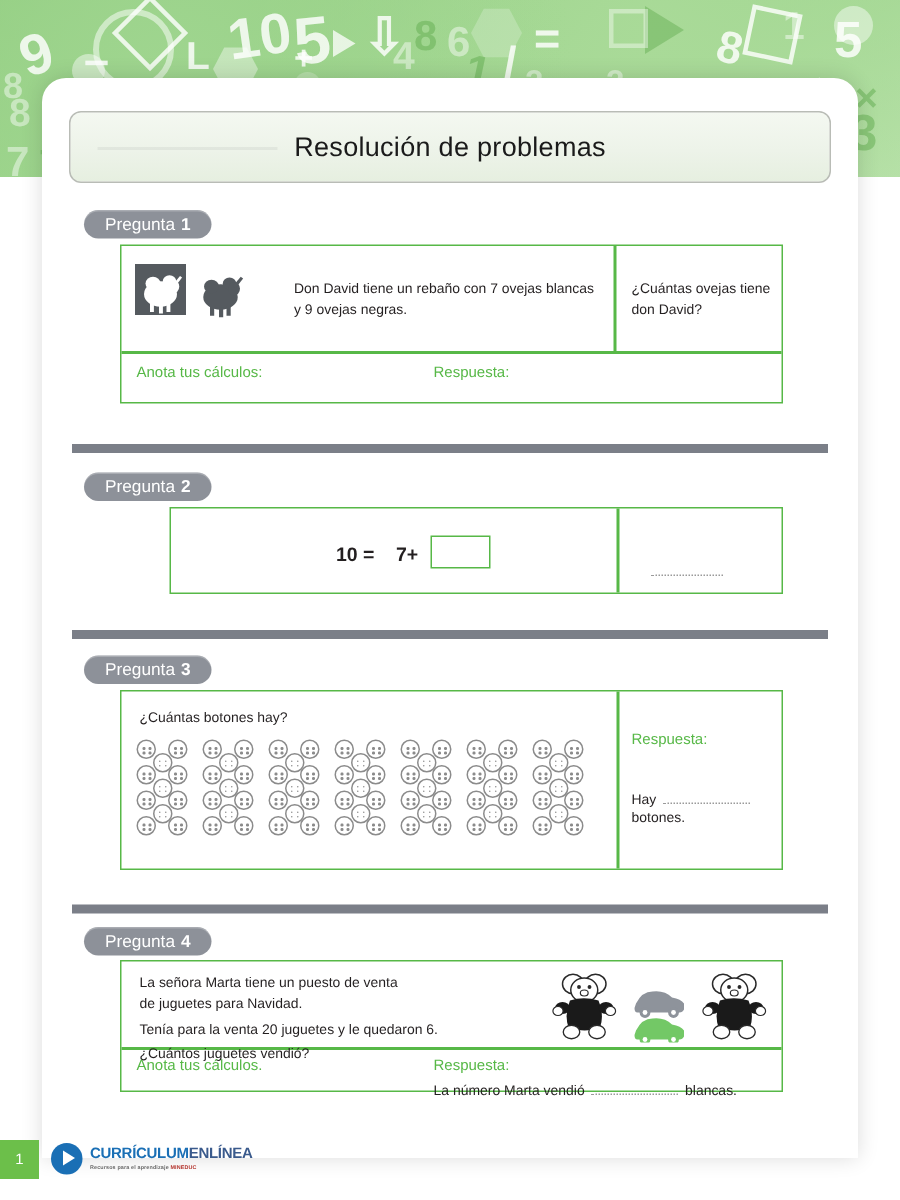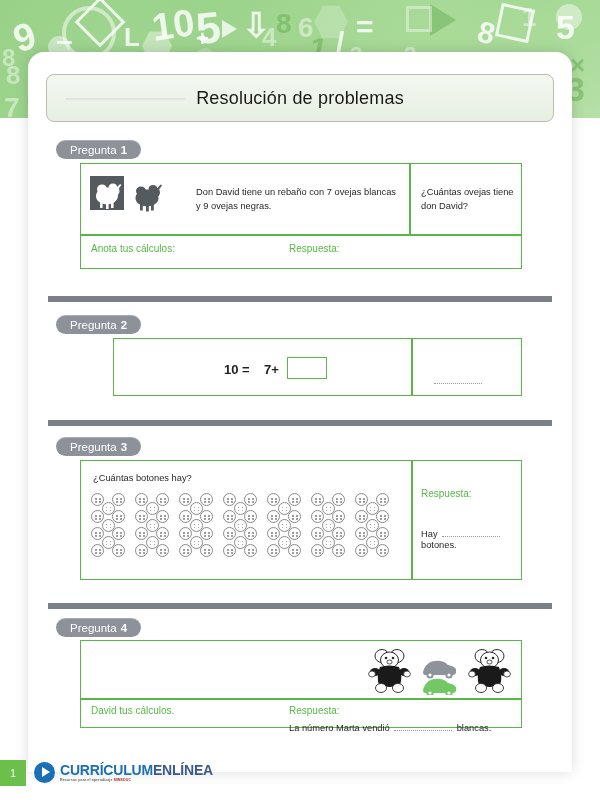--- a/index.html
+++ b/index.html
@@ -138,21 +138,21 @@
   .logo-wrap { position:absolute; left:34px; top:762px; display:flex; align-items:center; gap:5px; }
   .logo-mark {
     width:21px; height:21px; border-radius:50%;
     background:#1a6fb5; position:relative; flex:none;
   }
   .logo-mark::after {
     content:""; position:absolute; left:7.5px; top:5px;
     border-style:solid; border-width:5.5px 0 5.5px 8px;
     border-color:transparent transparent transparent #ffffff;
   }
-  .logo-t1 { font-size:14px; font-weight:700; letter-spacing:-.2px; color:#3a5a8c; line-height:1.05; }
+  .logo-t1 { font-size:10px; font-weight:700; letter-spacing:-.2px; color:#3a5a8c; line-height:1.05; }
   .logo-t1 .b { color:#1a6fb5; }
   .logo-t2 { font-size:3.6px; font-weight:700; color:#b3332c; letter-spacing:.1px; line-height:1.2; }
   .logo-t2 .g { color:#6b6b6b; }
 </style>
 </head>
 <body>
 
 <div class="hero">
   <div class="hero-symbols">
 
@@ -783,20 +783,26 @@
 <div class="sep" style="top:603px;"></div>
 
 <div class="badge" style="left:56px;top:618px;">
   <span>Pregunta</span>
     <b>4</b>
 </div>
 
 <div class="qbox" style="left:80px;top:640px;width:442px;height:88px;">
   <div class="hdiv" style="top:57px;"></div>
 
+  <div style="position:absolute;left:12px;top:7px;width:270px;">
+    <div class="qtext">La señora Marta tiene un puesto de venta</div>
+    <div class="qtext">de juguetes para Navidad.</div>
+    <div class="qtext" style="margin-top:2px;">Tenía para la venta 20 juguetes y le quedaron 6.</div>
+    <div class="qtext" style="margin-top:2px;">¿Cuántos juguetes vendió?</div>
+  </div>
 
   <div class="toy" style="left:285px;top:4px;width:150px;height:50px;">
     <svg width="150" height="50" viewBox="0 0 150 50">
 
       <g>
         <ellipse cx="16" cy="11" rx="7" ry="6.5" fill="#ffffff" stroke="#2a2a2a" stroke-width="1"></ellipse>
         <ellipse cx="31" cy="11" rx="7" ry="6.5" fill="#ffffff" stroke="#2a2a2a" stroke-width="1"></ellipse>
         <ellipse cx="23.5" cy="15" rx="9" ry="8" fill="#ffffff" stroke="#2a2a2a" stroke-width="1"></ellipse>
         <circle cx="20" cy="13" r="1.3" fill="#2a2a2a"></circle>
         <circle cx="27" cy="13" r="1.3" fill="#2a2a2a"></circle>
@@ -837,21 +843,21 @@
         <ellipse cx="9" cy="27" rx="5" ry="4" fill="#1a1a1a"></ellipse>
         <ellipse cx="38" cy="27" rx="5" ry="4" fill="#1a1a1a"></ellipse>
         <ellipse cx="6" cy="29" rx="3.4" ry="3" fill="#ffffff" stroke="#2a2a2a" stroke-width=".8"></ellipse>
         <ellipse cx="41" cy="29" rx="3.4" ry="3" fill="#ffffff" stroke="#2a2a2a" stroke-width=".8"></ellipse>
         <ellipse cx="15" cy="43" rx="5.5" ry="4.5" fill="#ffffff" stroke="#2a2a2a" stroke-width=".9"></ellipse>
         <ellipse cx="32" cy="43" rx="5.5" ry="4.5" fill="#ffffff" stroke="#2a2a2a" stroke-width=".9"></ellipse>
       </g>
     </svg>
   </div>
 
-  <div class="glabel" style="position:absolute;left:10px;top:64px;">David tus cálculos.</div>
+  <div class="glabel" style="position:absolute;left:10px;top:64px;">Anota tus cálculos.</div>
   <div class="glabel" style="position:absolute;left:208px;top:64px;">Respuesta:</div>
   <div style="position:absolute;left:208px;top:76px;">
     <span class="qtext">La número Marta vendió</span>
     <span class="dots" style="width:58px;"></span>
     <span class="qtext">blancas.</span>
   </div>
 </div>
 
 <div class="pagenum">1</div>
 <div class="logo-wrap">

